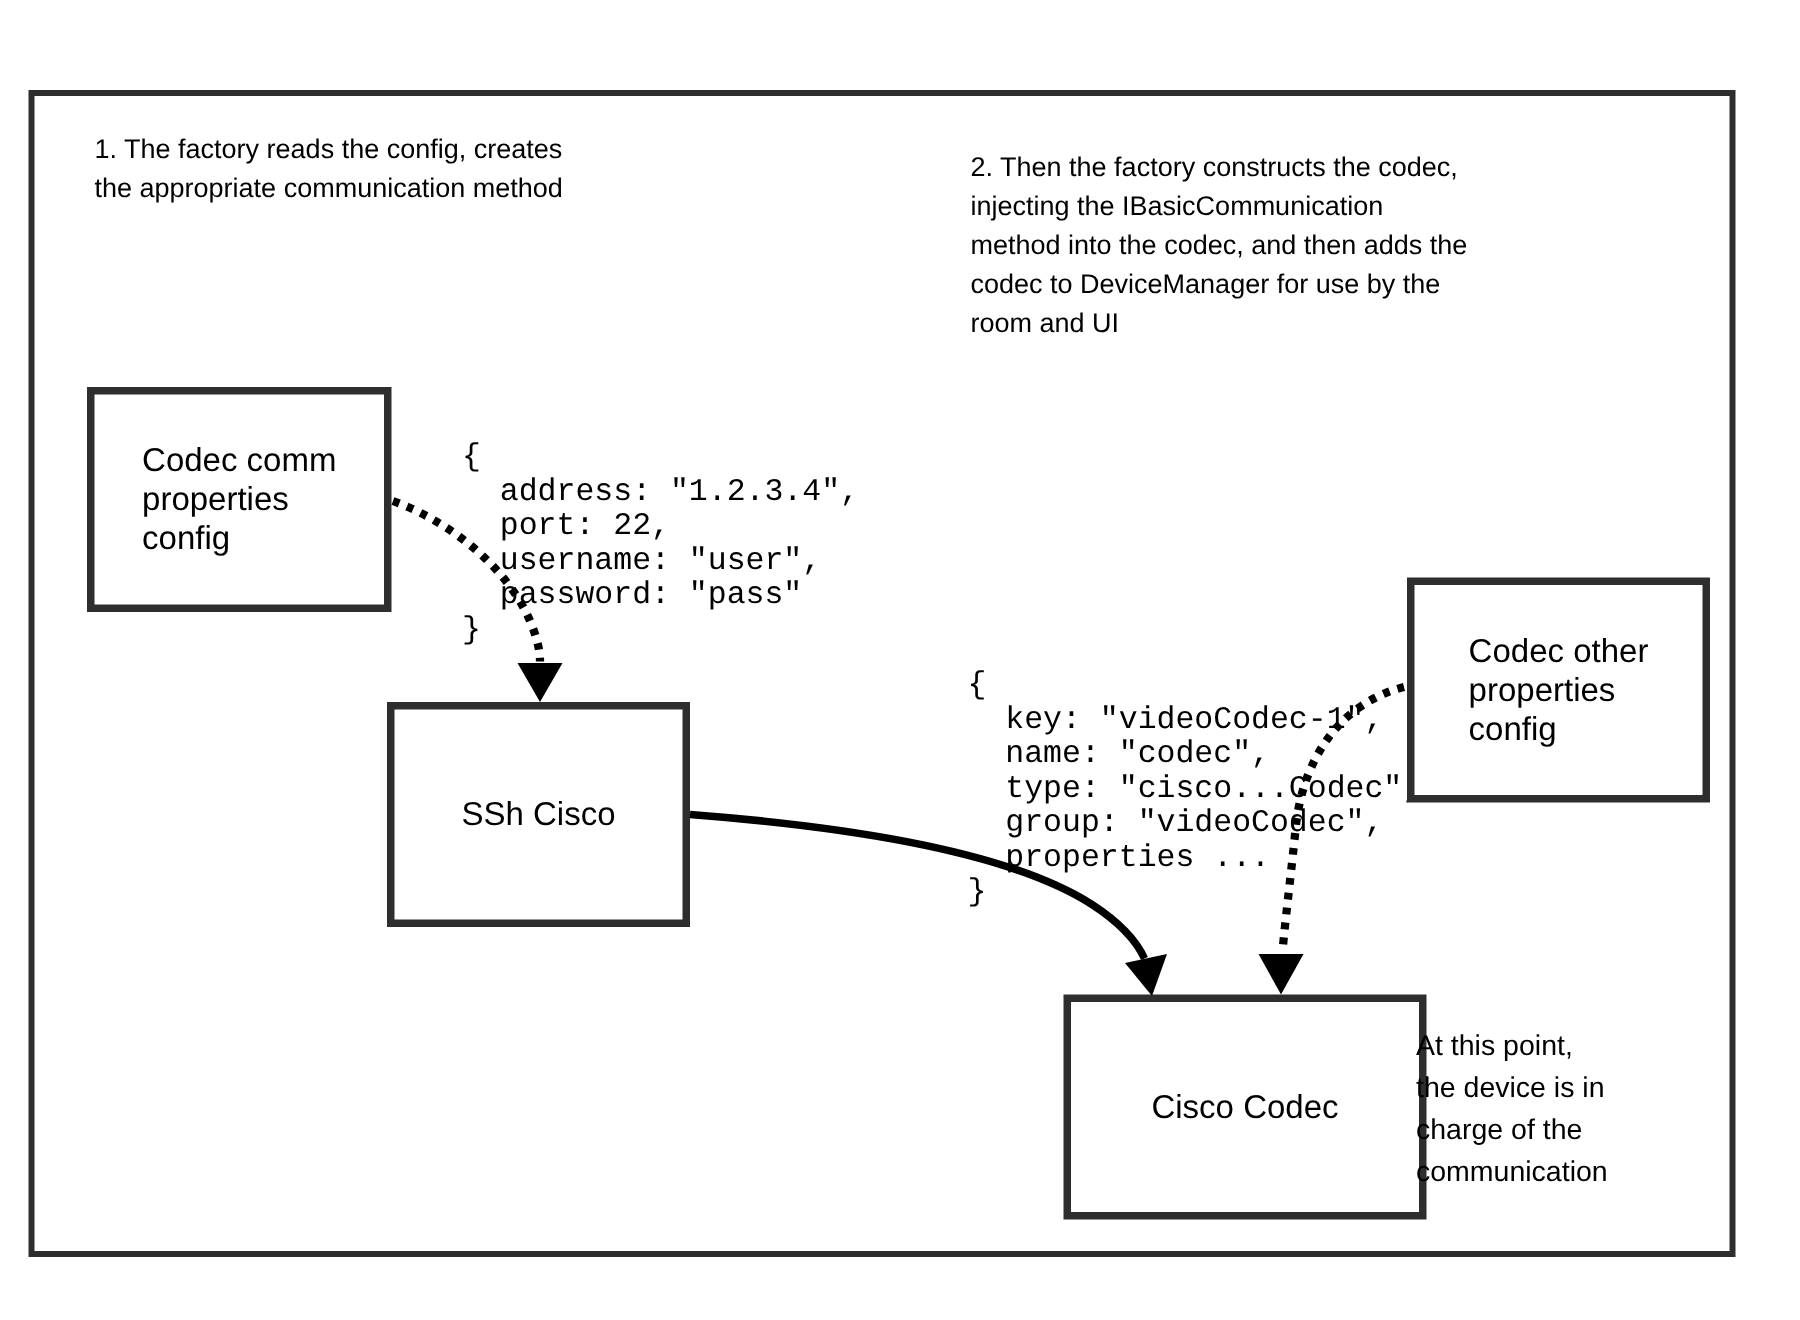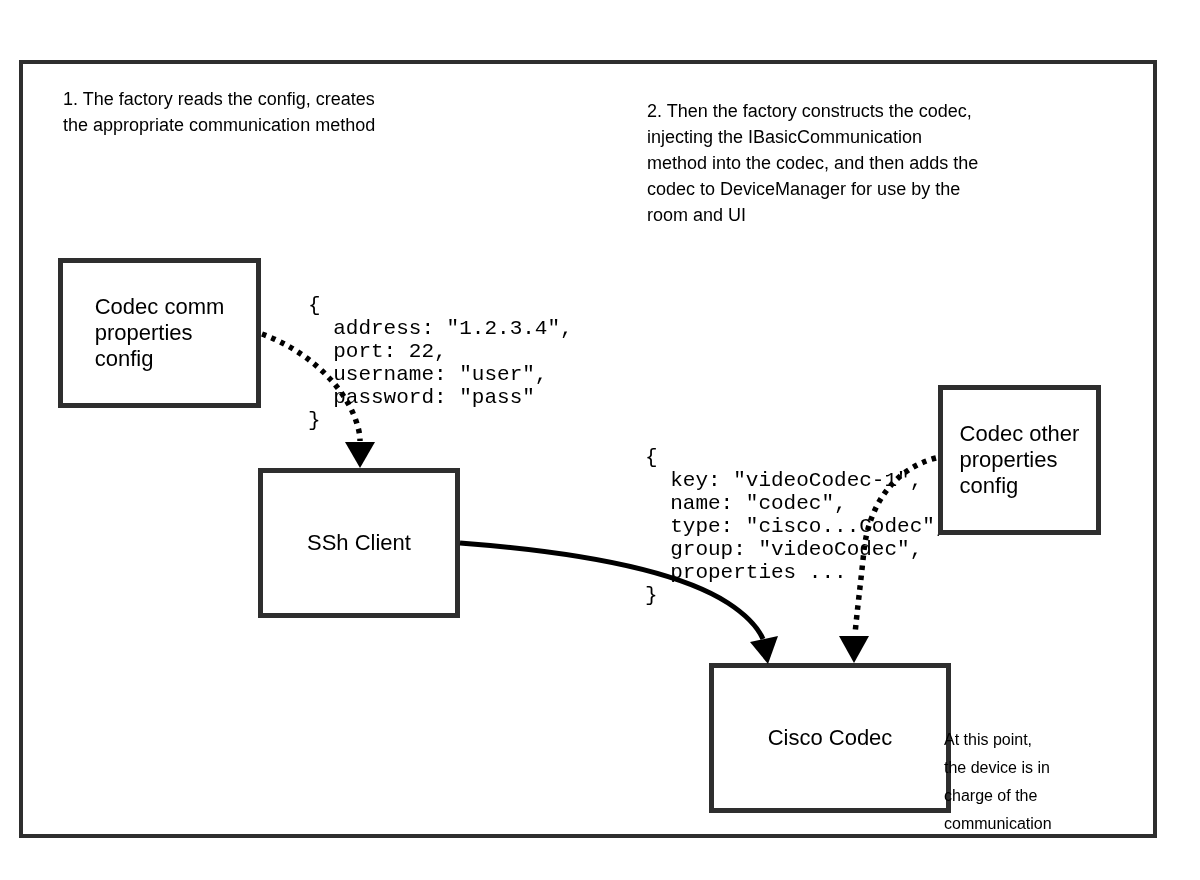--- a/index.html
+++ b/index.html
@@ -10,38 +10,38 @@
     font-family:"Liberation Sans","DejaVu Sans",sans-serif;
     color:var(--text,#000000);
   }
   .frame{
     position:absolute;left:19px;top:60px;width:1138px;height:778px;
     border:4px solid var(--stroke,#2e2e2e);box-sizing:border-box;
   }
   .note{position:absolute;white-space:pre-line;font-size:18px;line-height:26px}
   .n1{left:63px;top:86px}
   .n2{left:647px;top:98px}
-  .n3{left:944px;top:726px;font-size:16px;line-height:28px}
+  .n3{left:944px;top:684px;font-size:19px;line-height:28px}
   .code{
     position:absolute;margin:0;white-space:pre;
     font-family:"Liberation Mono","DejaVu Sans Mono",monospace;
     font-size:21px;line-height:23px;
   }
   .c1{left:308px;top:294px}
   .c2{left:645px;top:446px}
   .box{
     position:absolute;box-sizing:border-box;
     border:5px solid var(--stroke,#2e2e2e);background:var(--bg,#ffffff);
     display:flex;align-items:center;justify-content:center;
     text-align:left;font-size:22px;line-height:26px;
   }
   .box-label{white-space:pre-line}
   .b1{left:58px;top:258px;width:203px;height:150px}
   .b2{left:258px;top:468px;width:202px;height:150px}
-  .b3{left:938px;top:385px;width:163px;height:150px}
+  .b3{left:938px;top:385px;width:202px;height:150px}
   .b4{left:709px;top:663px;width:242px;height:150px}
   .arrows{position:absolute;left:0;top:0;pointer-events:none}
   .arrows path{fill:none;stroke:var(--arrow,#000000)}
   .arrows .dotted{stroke-width:5.5;stroke-dasharray:4.5 5.5}
   .arrows .solid{stroke-width:5}
   .arrows .head{fill:var(--arrow,#000000);stroke:none}
 </style>
 </head>
 <body>
 
@@ -70,21 +70,21 @@
   group: "videoCodec",
   properties ...
 }</pre>
 
   <div class="box b1">
     <span class="box-label">Codec comm
 properties
 config</span>
   </div>
   <div class="box b2">
-    <span class="box-label">SSh Client</span>
+    <span class="box-label">SSh Cisco</span>
   </div>
   <div class="box b3">
     <span class="box-label">Codec other
 properties
 config</span>
   </div>
   <div class="box b4">
     <span class="box-label">Cisco Codec</span>
   </div>
 

